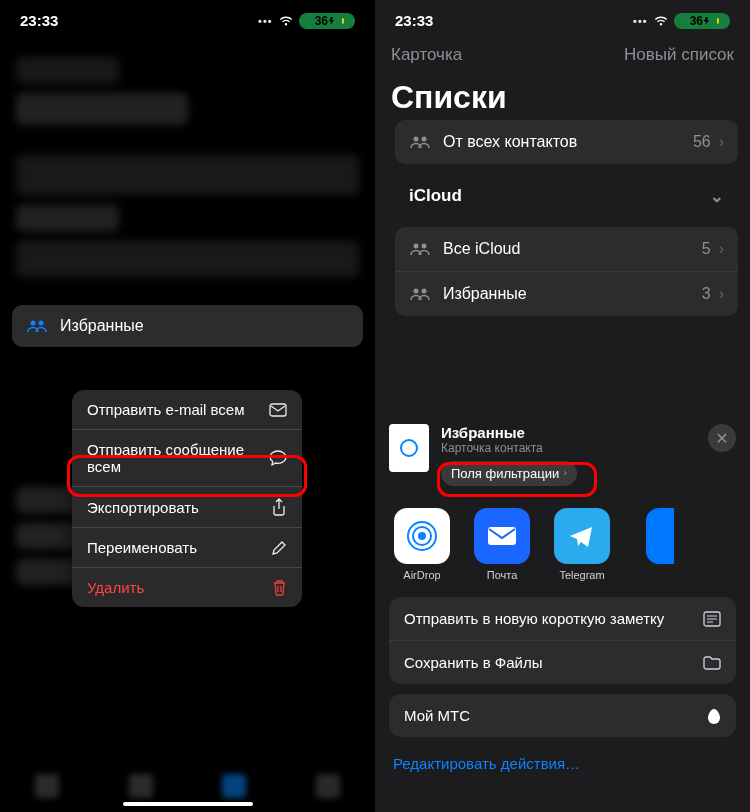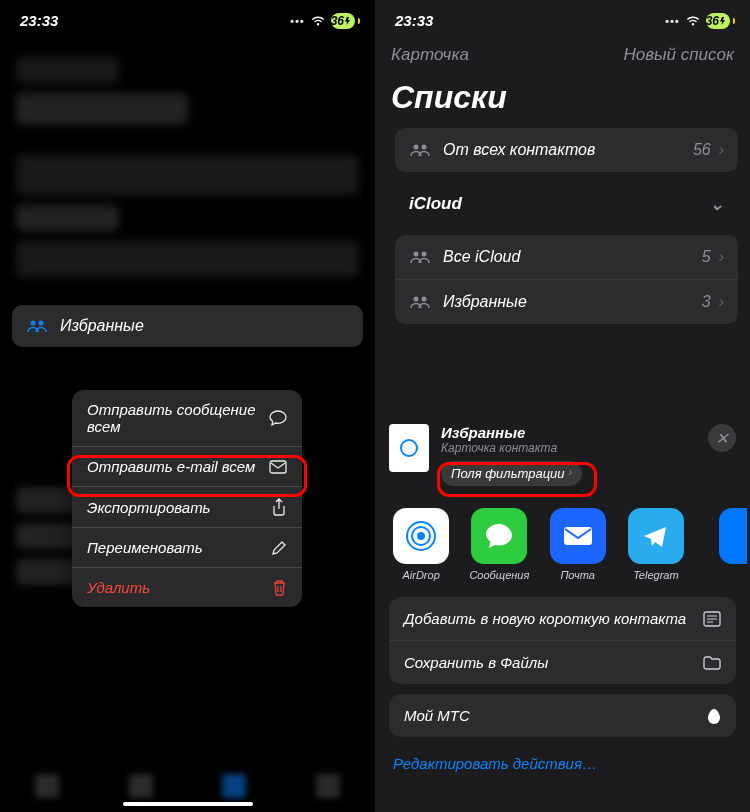--- a/index.html
+++ b/index.html
@@ -1,26 +1,26 @@
 <!DOCTYPE html>
 <html><head>
 <meta charset="utf-8">
 <style>
 * { box-sizing: border-box; margin: 0; padding: 0; font-family: -apple-system, 'Helvetica Neue', sans-serif; }
 body { background: #000; color: #fff; width: 750px; height: 812px; overflow: hidden; display: flex; }
-.phone { width: 407px; height: 812px; background: #000; position: relative; overflow: hidden; font-style: italic; }
+.phone { width: 407px; height: 812px; background: #000; position: relative; overflow: hidden; }
 .phone.right { background: #1c1c1e; }
 
 
 .status-bar { display: flex; justify-content: space-between; align-items: center; padding: 12px 20px 8px; font-size: 15px; font-weight: 600; }
 .status-left { }
 .status-right { display: flex; align-items: center; gap: 5px; }
 .dots { font-size: 11px; letter-spacing: 1px; opacity: 0.9; }
 .wifi-icon svg { width: 16px; height: 12px; }
-.battery { display: inline-flex; align-items: center; background: #bef264; color: #000; border-radius: 8px; padding: 1px 0; font-size: 12px; font-weight: 700; }
+.battery { display: inline-flex; align-items: center; background: #15803d; color: #000; border-radius: 8px; padding: 1px 16px; font-size: 12px; font-weight: 700; }
 .battery::after { content:""; width:2px; height:6px; background:#ffcc00; margin-left:1px; border-radius:0 2px 2px 0; position:relative; right:-5px; }
 
 
 .left-blur { padding: 10px 16px; filter: blur(4px); opacity: 0.6; }
 .blur-row { height: 26px; border-radius: 6px; margin: 10px 0; }
 .blur-pill { background: #2a2a2e; }
 .blur-text { background: #3a3a3e; }
 .blur-small { width: 60%; }
 .blur-tiny { width: 30%; }
 .blur-head { width: 50%; height: 32px; }
@@ -40,21 +40,21 @@
 
 .tabbar-left { position: absolute; bottom: 10px; left: 0; right: 0; display: flex; justify-content: space-around; padding: 12px 0 4px; filter: blur(3px); opacity: 0.5; }
 .tab-dot { width: 24px; height: 24px; background: #555; border-radius: 4px; }
 .tab-dot.active { background: #0a84ff; }
 
 
 .home-ind { position: absolute; bottom: 6px; left: 50%; transform: translateX(-50%); width: 130px; height: 4px; background: #fff; border-radius: 3px; }
 
 
 .nav { display: flex; justify-content: space-between; padding: 8px 16px; font-size: 17px; color: #8e8e93; }
-.big-title { font-size: 32px; font-weight: 700; padding: 6px 16px 12px; }
+.big-title { font-size: 32px; font-weight: 700; padding: 6px 16px 4px; }
 .r-list { padding: 0 12px; margin-left: 8px; }
 .r-row { display: flex; align-items: center; background: #2c2c2e; border-radius: 10px; margin-bottom: 8px; padding: 13px 14px; font-size: 16px; }
 .r-row .groupicon { color: #8e8e93; margin-right: 12px; }
 .r-row .count { margin-left: auto; color: #8e8e93; margin-right: 8px; }
 .r-row .chev { color: #636366; }
 .section-title { display: flex; justify-content: space-between; padding: 14px 14px 20px; font-weight: 600; font-size: 17px; }
 .section-title .chev { color: #8e8e93; }
 .r-sub { background: #2c2c2e; border-radius: 10px; overflow: hidden; }
 .r-sub .r-row { background: transparent; border-radius: 0; margin: 0; border-top: 0.5px solid #3a3a3c; }
 .r-sub .r-row:first-child { border-top: none; }
@@ -134,33 +134,33 @@
   </div>
 
   <div class="left-blur" style="padding-top:0">
     <div class="blur-row blur-text blur-small" style="margin-top:140px"></div>
     <div class="blur-row blur-text blur-tiny"></div>
     <div class="blur-row blur-text blur-tiny"></div>
   </div>
 
   <div class="context-menu">
     <div class="cm-item">
-      <span>Отправить сообщение всем</span>
-      <span class="cm-icon">
-          <svg width="18" height="16" viewBox="0 0 18 16">
-            <path d="M9 1C4.6 1 1 3.7 1 7c0 1.8 1 3.4 2.7 4.5L3 15l3.5-2c.8.2 1.6.3 2.5.3 4.4 0 8-2.7 8-6S13.4 1 9 1z" stroke="#fff" fill="none" stroke-width="1.3"></path>
-          </svg>
-        </span>
-    </div>
-    <div class="cm-item">
       <span>Отправить e-mail всем</span>
       <span class="cm-icon">
           <svg width="18" height="14" viewBox="0 0 18 14">
             <rect x="1" y="1" width="16" height="12" rx="2" stroke="#fff" fill="none" stroke-width="1.3"></rect>
             <path d="M2 3l7 5 7-5" stroke="#fff" fill="none" stroke-width="1.3"></path>
+          </svg>
+        </span>
+    </div>
+    <div class="cm-item">
+      <span>Отправить сообщение всем</span>
+      <span class="cm-icon">
+          <svg width="18" height="16" viewBox="0 0 18 16">
+            <path d="M9 1C4.6 1 1 3.7 1 7c0 1.8 1 3.4 2.7 4.5L3 15l3.5-2c.8.2 1.6.3 2.5.3 4.4 0 8-2.7 8-6S13.4 1 9 1z" stroke="#fff" fill="none" stroke-width="1.3"></path>
           </svg>
         </span>
     </div>
     <div class="cm-item">
       <span>Экспортировать</span>
       <span class="cm-icon">
           <svg width="16" height="18" viewBox="0 0 16 18">
             <path d="M8 1v10M5 4l3-3 3 3M3 8v7a2 2 0 002 2h6a2 2 0 002-2V8" stroke="#fff" fill="none" stroke-width="1.3"></path>
           </svg>
         </span>
@@ -287,28 +287,20 @@
         <div class="app-icon ai-airdrop">
             <svg width="40" height="40" viewBox="0 0 40 40">
               <circle cx="20" cy="20" r="4" fill="#0a84ff"></circle>
               <circle cx="20" cy="20" r="9" stroke="#0a84ff" stroke-width="2" fill="none"></circle>
               <circle cx="20" cy="20" r="14" stroke="#0a84ff" stroke-width="2" fill="none"></circle>
             </svg>
           </div>
         <div class="app-label">AirDrop</div>
       </div>
       <div class="app">
-        <div class="app-icon ai-messages">
-            <svg width="36" height="36" viewBox="0 0 36 36">
-              <path d="M18 6C11 6 5 10.5 5 16c0 3 1.7 5.7 4.5 7.5L8 30l6-3c1.3.3 2.6.5 4 .5 7 0 13-4.5 13-10S25 6 18 6z" fill="#fff"></path>
-            </svg>
-          </div>
-        <div class="app-label">Сообщения</div>
-      </div>
-      <div class="app">
         <div class="app-icon ai-mail">
             <svg width="40" height="40" viewBox="0 0 40 40">
               <rect x="6" y="11" width="28" height="18" rx="3" fill="#fff"></rect>
               <path d="M7 13l13 9 13-9" stroke="#1a66ff" stroke-width="2" fill="none"></path>
             </svg>
           </div>
         <div class="app-label">Почта</div>
       </div>
       <div class="app">
         <div class="app-icon ai-telegram">
@@ -320,21 +312,21 @@
         <div class="app-label">Telegram</div>
       </div>
       <div class="app" style="width:30px">
         <div class="app-icon ai-vk"></div>
       </div>
     </div>
 
     <div class="actions">
       <div class="action-group">
         <div class="action-row">
-          <span>Добавить в новую короткую контакта</span>
+          <span>Отправить в новую короткую заметку</span>
           <span class="a-icon">
               <svg width="18" height="16" viewBox="0 0 18 16">
                 <rect x="1" y="1" width="16" height="14" rx="2" stroke="currentColor" fill="none" stroke-width="1.3"></rect>
                 <path d="M4 5h10M4 8h10M4 11h6" stroke="currentColor" stroke-width="1"></path>
               </svg>
             </span>
         </div>
         <div class="action-row">
           <span>Сохранить в Файлы</span>
           <span class="a-icon">

